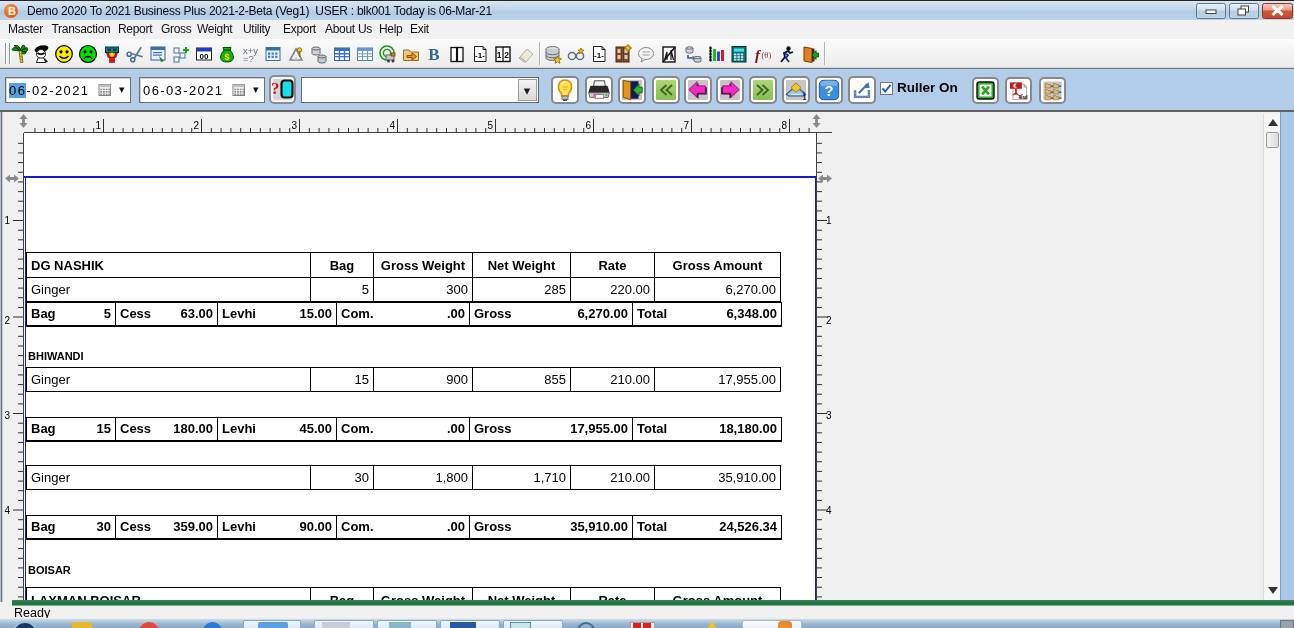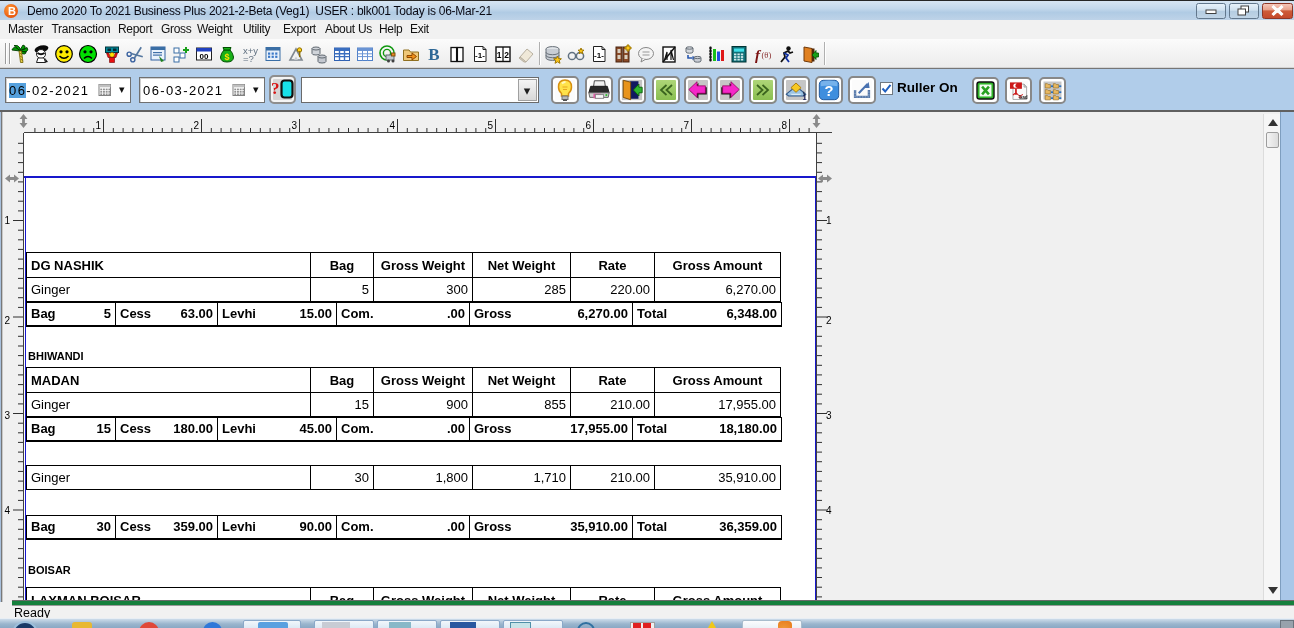--- a/index.html
+++ b/index.html
@@ -570,28 +570,20 @@
 <table class="rt" style="top:234px">
         <colgroup>
           <col style="width:284px">
           <col style="width:63px">
           <col style="width:99px">
           <col style="width:98px">
           <col style="width:84px">
           <col style="width:126px">
         </colgroup>
         <tbody>
-          <tr class="hd">
-            <td class="nm">MADAN</td>
-            <td class="c">Bag</td>
-            <td class="c">Gross Weight</td>
-            <td class="c">Net Weight</td>
-            <td class="c">Rate</td>
-            <td class="c">Gross Amount</td>
-          </tr>
           <tr class="dt">
             <td class="nm2">Ginger</td>
             <td class="r">15</td>
             <td class="r">900</td>
             <td class="r">855</td>
             <td class="r">210.00</td>
             <td class="r">17,955.00</td>
           </tr>
         </tbody>
       </table>
@@ -679,21 +671,21 @@
             <td>
               <span>Com.</span>
               <b class="v">.00</b>
             </td>
             <td>
               <span>Gross</span>
               <b class="v">35,910.00</b>
             </td>
             <td>
               <span>Total</span>
-              <b class="v">36,359.00</b>
+              <b class="v">24,526.34</b>
             </td>
           </tr>
         </tbody>
       </table>
 <div class="grp" style="top:430.5px">BOISAR</div>
 <table class="rt" style="top:454px">
         <colgroup>
           <col style="width:284px">
           <col style="width:63px">
           <col style="width:99px">

